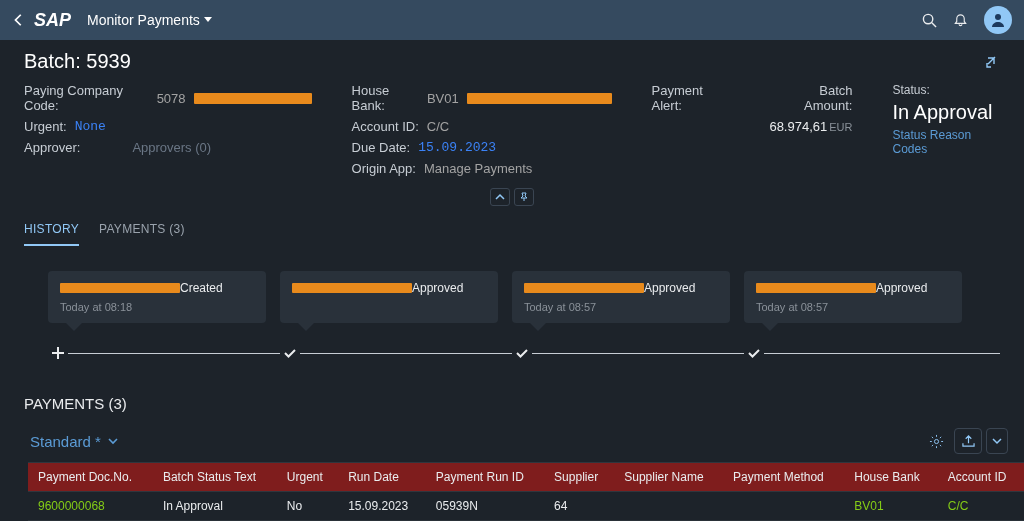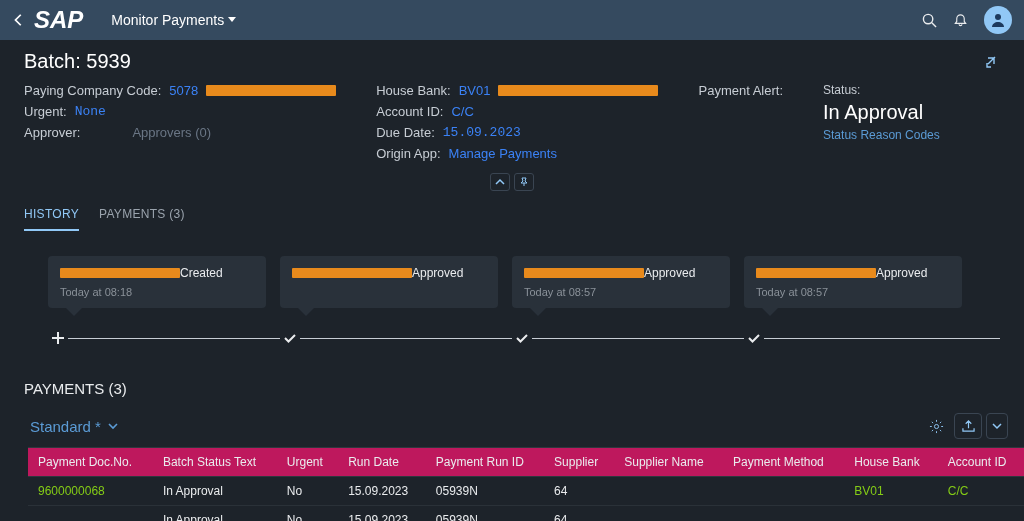--- a/index.html
+++ b/index.html
@@ -1,39 +1,39 @@
 <!DOCTYPE html>
 <html><head>
 <meta charset="utf-8">
 <style>
 * { margin: 0; padding: 0; box-sizing: border-box; font-family: "72", Arial, sans-serif; }
 body { background: #1d232a; color: #eaecee; width: 1024px; height: 521px; overflow: hidden; font-size: 13px; }
 
 
 .header-bar { height: 40px; background: #354a5f; display: flex; align-items: center; padding: 0 12px; }
 .back-btn { color: #eaecee; cursor: pointer; margin-right: 8px; }
-.sap-logo { font-weight: 900; font-size: 24px; color: #fff; letter-spacing: 0px; margin-right: 28px; font-style: italic; }
+.sap-logo { font-weight: 900; font-size: 18px; color: #fff; letter-spacing: 0px; margin-right: 16px; font-style: italic; }
 .app-title { color: #fff; font-size: 14px; display: flex; align-items: center; gap: 4px; cursor: pointer; }
 .header-spacer { flex: 1; }
 .header-icon { color: #eaecee; cursor: pointer; margin-left: 16px; }
 .avatar { width: 28px; height: 28px; border-radius: 50%; background: #91c8f6; display: flex; align-items: center; justify-content: center; margin-left: 16px; cursor: pointer; }
 .avatar svg { fill: #1d3a5e; }
 
 
 .page-title-row { display: flex; align-items: center; padding: 10px 24px 6px; }
 .page-title { font-size: 20px; color: #fff; }
 .share-icon { cursor: pointer; color: #91c8f6; }
 
 
 .details { display: flex; padding: 4px 24px 18px; gap: 40px; font-size: 13px; }
 .details-col { display: flex; flex-direction: column; gap: 6px; }
 .kv { display: flex; align-items: center; gap: 8px; }
 .kv-label { color: #c7cdd4; }
 .kv-val { color: #3b82f6; font-family: Liberation Mono, monospace; }
-.kv-link { color: #3b82f6; cursor: pointer; }
+.kv-link { color: #a3a3a3; cursor: pointer; }
 .kv-muted { color: #6a7685; margin-left: 44px; }
 .redact { display: inline-block; width: 130px; height: 11px; background: #e88a1c; border-radius: 1px; }
 .status-block { display: flex; flex-direction: column; gap: 4px; }
 .status-label { color: #c7cdd4; font-size: 12px; }
 .status-value { font-size: 20px; color: #fff; }
 .status-reason { color: #5b9bd5; font-size: 12px; cursor: pointer; }
 .amount-col { text-align: right; }
 .amount-val { color: #eaecee; font-size: 13px; }
 .amount-val .cur { color: #8a9199; font-size: 11px; margin-left: 2px; }
 
@@ -67,21 +67,21 @@
 
 
 .table-toolbar { display: flex; align-items: center; padding: 8px 16px 8px 30px; }
 .variant-btn { color: #5b9bd5; font-size: 15px; display: flex; align-items: center; gap: 6px; cursor: pointer; }
 .toolbar-spacer { flex: 1; }
 .toolbar-icon { width: 28px; height: 26px; display: flex; align-items: center; justify-content: center; color: #91c8f6; cursor: pointer; margin-left: 4px; }
 .toolbar-icon.bordered { border: 1px solid #3a4552; border-radius: 4px; }
 
 
 .table { width: 100%; border-collapse: collapse; }
-.table th { text-align: left; font-weight: 400; font-size: 12px; color: #eaecee; padding: 7px 10px; border-top: 1px solid #30363e; border-bottom: 1px solid #30363e; background: #be185d; }
+.table th { text-align: left; font-weight: 400; font-size: 12px; color: #eaecee; padding: 7px 10px; border-top: 1px solid #30363e; border-bottom: 1px solid #30363e; background: #7f1d1d; }
 .table td { font-size: 12px; color: #eaecee; padding: 7px 10px; border-bottom: 1px solid #2a3138; }
 .table td .link { color: #84cc16; cursor: pointer; }
 
 .table-wrap { padding: 0 0 0 28px; }
 
 svg { display: block; }
 </style>
 </head>
 <body>
 
@@ -162,20 +162,26 @@
     <div class="kv">
       <span class="kv-label">Origin App:</span>
       <span class="kv-link">Manage Payments</span>
     </div>
   </div>
 
   <div class="details-col">
     <span class="kv-label">Payment Alert:</span>
   </div>
 
+  <div class="details-col amount-col">
+    <span class="kv-label">Batch Amount:</span>
+    <span class="amount-val">
+      <span>68.974,61</span><span class="cur">EUR</span>
+    </span>
+  </div>
 
   <div class="details-col status-block">
     <span class="status-label">Status:</span>
     <span class="status-value">In Approval</span>
     <span class="status-reason">Status Reason Codes</span>
   </div>
 </div>
 
 <div class="collapse-bar">
   <div class="collapse-center">

